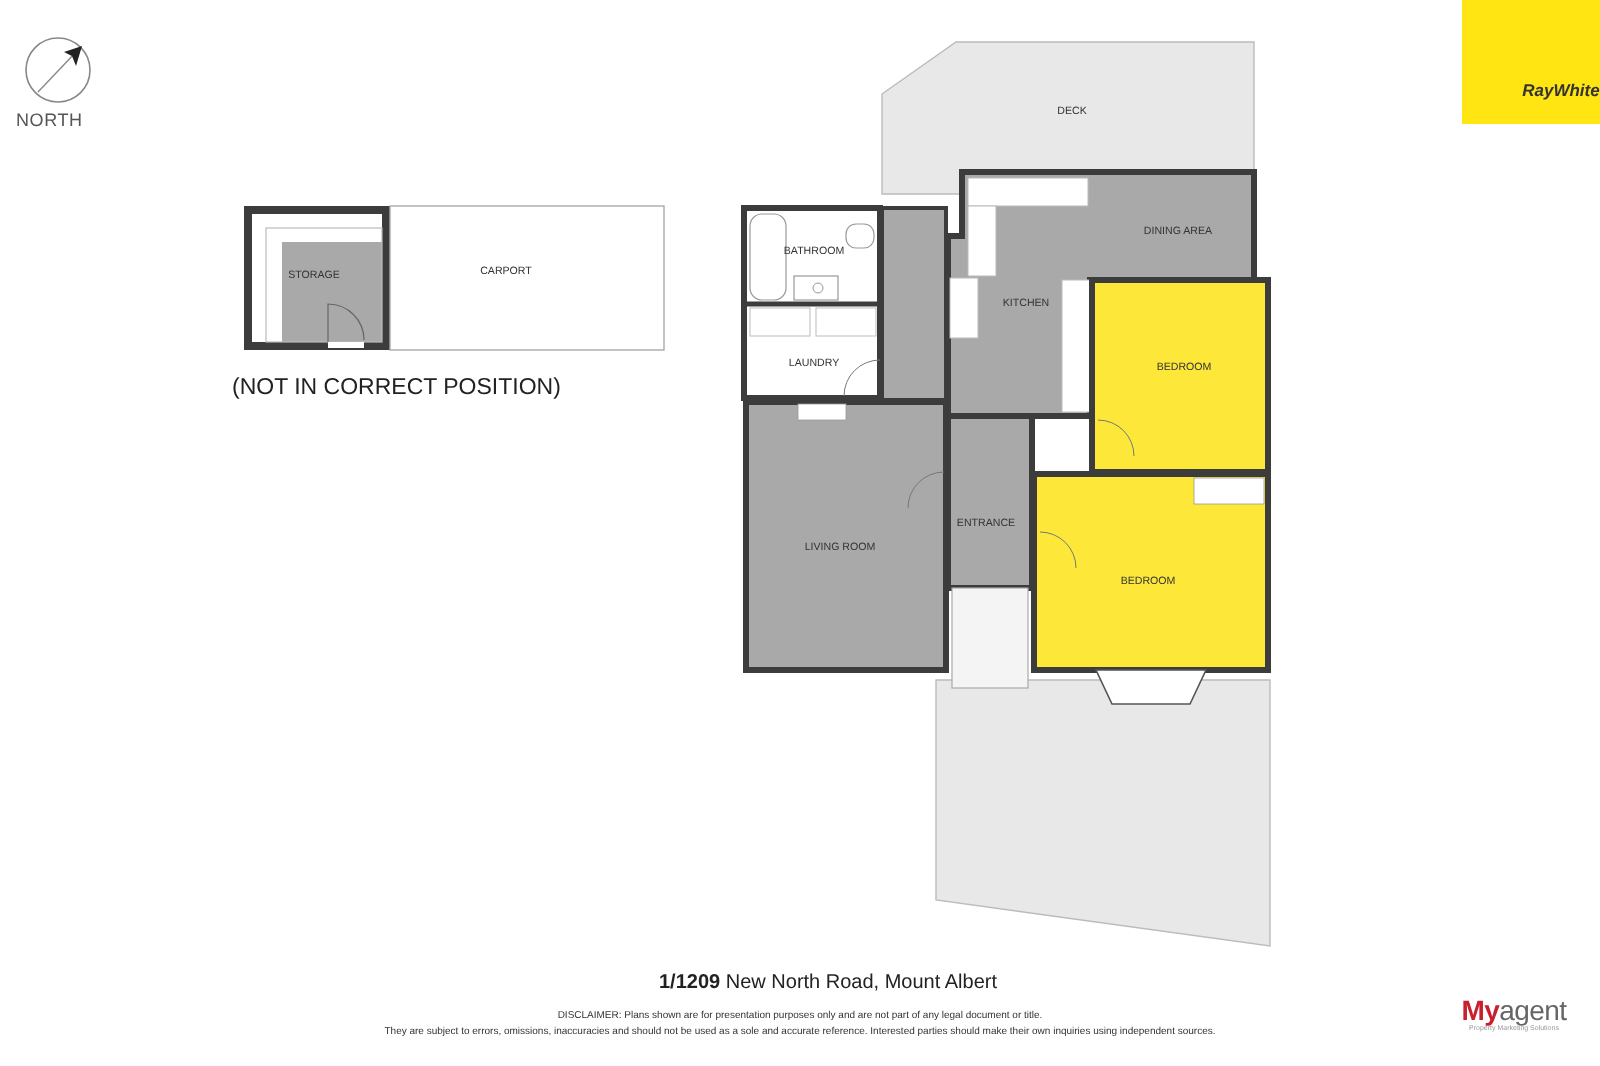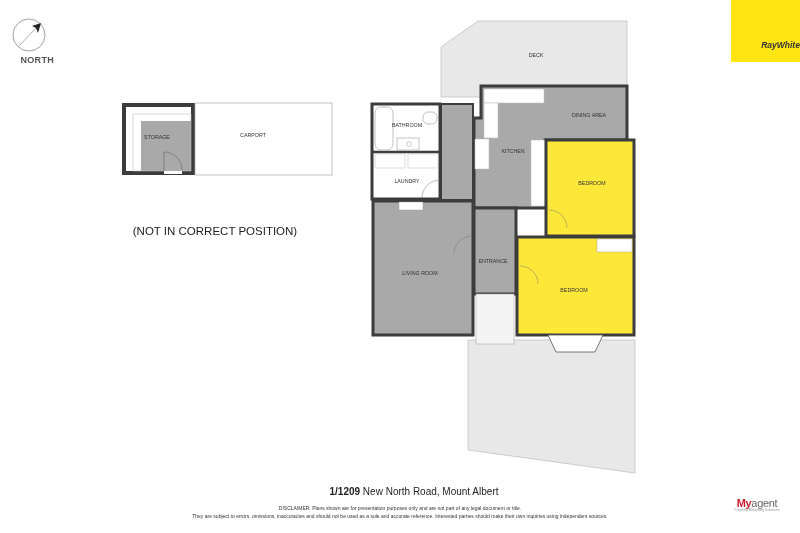--- a/index.html
+++ b/index.html
@@ -1,29 +1,29 @@
 <!DOCTYPE html>
 <html><head>
 <meta charset="utf-8">
 <style>
   html, body { margin:0; padding:0; background:#ffffff; }
   body { width:800px; height:533px; position:relative; overflow:hidden; font-family:"Liberation Sans", sans-serif; }
   .abs { position:absolute; }
   .compass { left:12px; top:18px; width:34px; height:34px; }
-  .north-label { left:8px; top:55px; width:46px; text-align:right; font-size:9px; font-weight:bold; color:#555; letter-spacing:0.3px; }
+  .north-label { left:8px; top:55px; width:46px; text-align:left; font-size:9px; font-weight:normal; color:#555; letter-spacing:0.3px; }
   .brand { left:731px; top:0; width:55px; height:62px; background:#ffe512;padding-left:44px; }
   .brand-text { position:absolute; left:0; right:0; top:40px; text-align:center; font-size:8.5px; font-weight:bold; font-style:italic; color:#333; }
   .plan { left:0; top:0; width:800px; height:533px; }
-  .note { left:105px; top:188px; width:220px; text-align:center; font-size:11.5px; color:#222;margin-top:37px; }
+  .note { left:116px; top:188px; width:220px; font-size:11.5px; color:#222; }
   .address { left:164px; top:486px; width:500px; text-align:center; font-size:10px; color:#222; }
   .address b { font-weight:bold; }
   .disc1 { left:150px; top:505px; width:500px; text-align:center; font-size:5px; color:#333; }
   .disc2 { left:130px; top:513px; width:540px; text-align:center; font-size:5px; color:#333; }
   .myagent { left:722px; top:497px; width:70px; text-align:center; }
-  .myagent-main { font-size:11px; color:#666; letter-spacing:-0.3px; }
+  .myagent-main { font-size:14px; color:#666; letter-spacing:-0.3px; }
   .myagent-main .my { color:#c8202f; font-weight:bold; }
   .myagent-sub { font-size:3.5px; color:#999; margin-top:-1px; }
   .room-label { font-family:"Liberation Sans", sans-serif; font-size:5.3px; fill:#333; text-anchor:middle; }
 </style>
 </head>
 <body>
 
 <svg class="abs compass" viewBox="0 0 34 34">
   <circle cx="17" cy="17" r="16" fill="none" stroke="#888" stroke-width="0.8"></circle>
   <line x1="7" y1="28" x2="26" y2="8" stroke="#888" stroke-width="0.7"></line>

